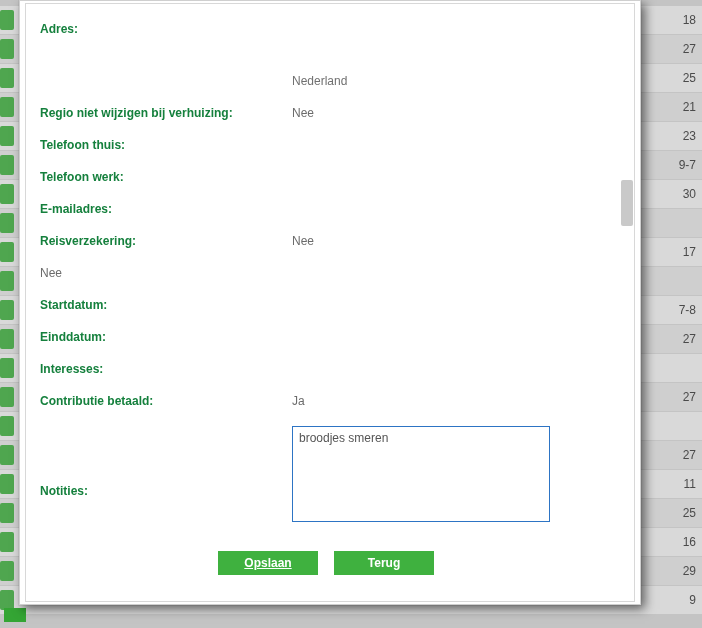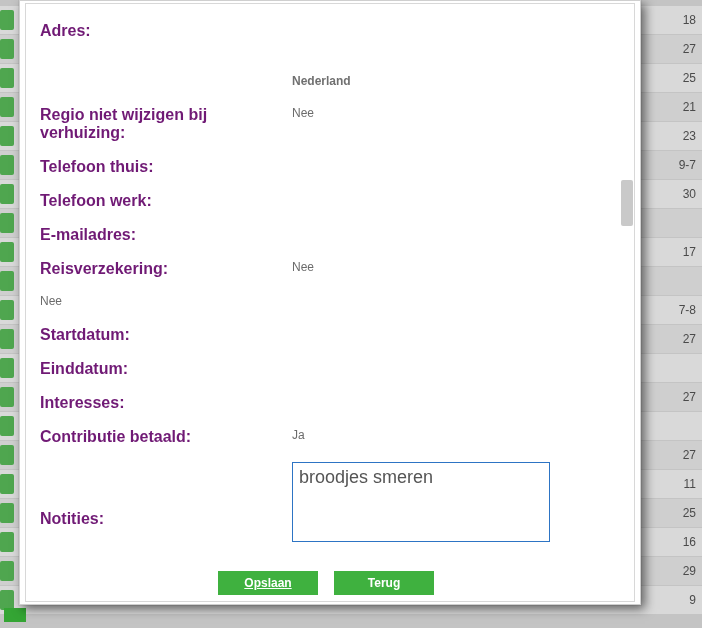--- a/index.html
+++ b/index.html
@@ -44,40 +44,40 @@
 
   .content {
     padding: 18px 22px 10px 14px;
     font-size: 12px;
     color: #5a5a5a;
   }
 
   .row { display: flex; align-items: flex-start; margin-bottom: 16px; min-height: 16px; }
   .label {
     width: 252px;
-    color: #701a75;
+    color: #15803d;
     font-weight: bold;
-    font-size: 16px;
+    font-size: 12px;
     padding-right: 8px;
   }
   .value {
     flex: 1;
     color: #6b6b6b;
     font-size: 12px;
   }
   .addr-block .value { margin-bottom: 0; }
-  .addr-line { margin-left: 0; color:#707070; font-size:12px; height:16px;font-weight:bold; }
+  .addr-line { margin-left: 0; color:#707070; font-size:12px; height:16px; }
 
   textarea.notes {
     width: 258px;
-    height: 80px;
+    height: 96px;
     border: 1px solid #2d74c4;
     outline: none;
     resize: none;
-    font-size: 18px;
+    font-size: 12px;
     font-family: Arial, Helvetica, sans-serif;
     color: #555;
     padding: 4px 6px;
   }
 
   .buttons {
     display: flex; gap: 16px; justify-content: center;
     margin-top: 26px;
   }
   .btn {

